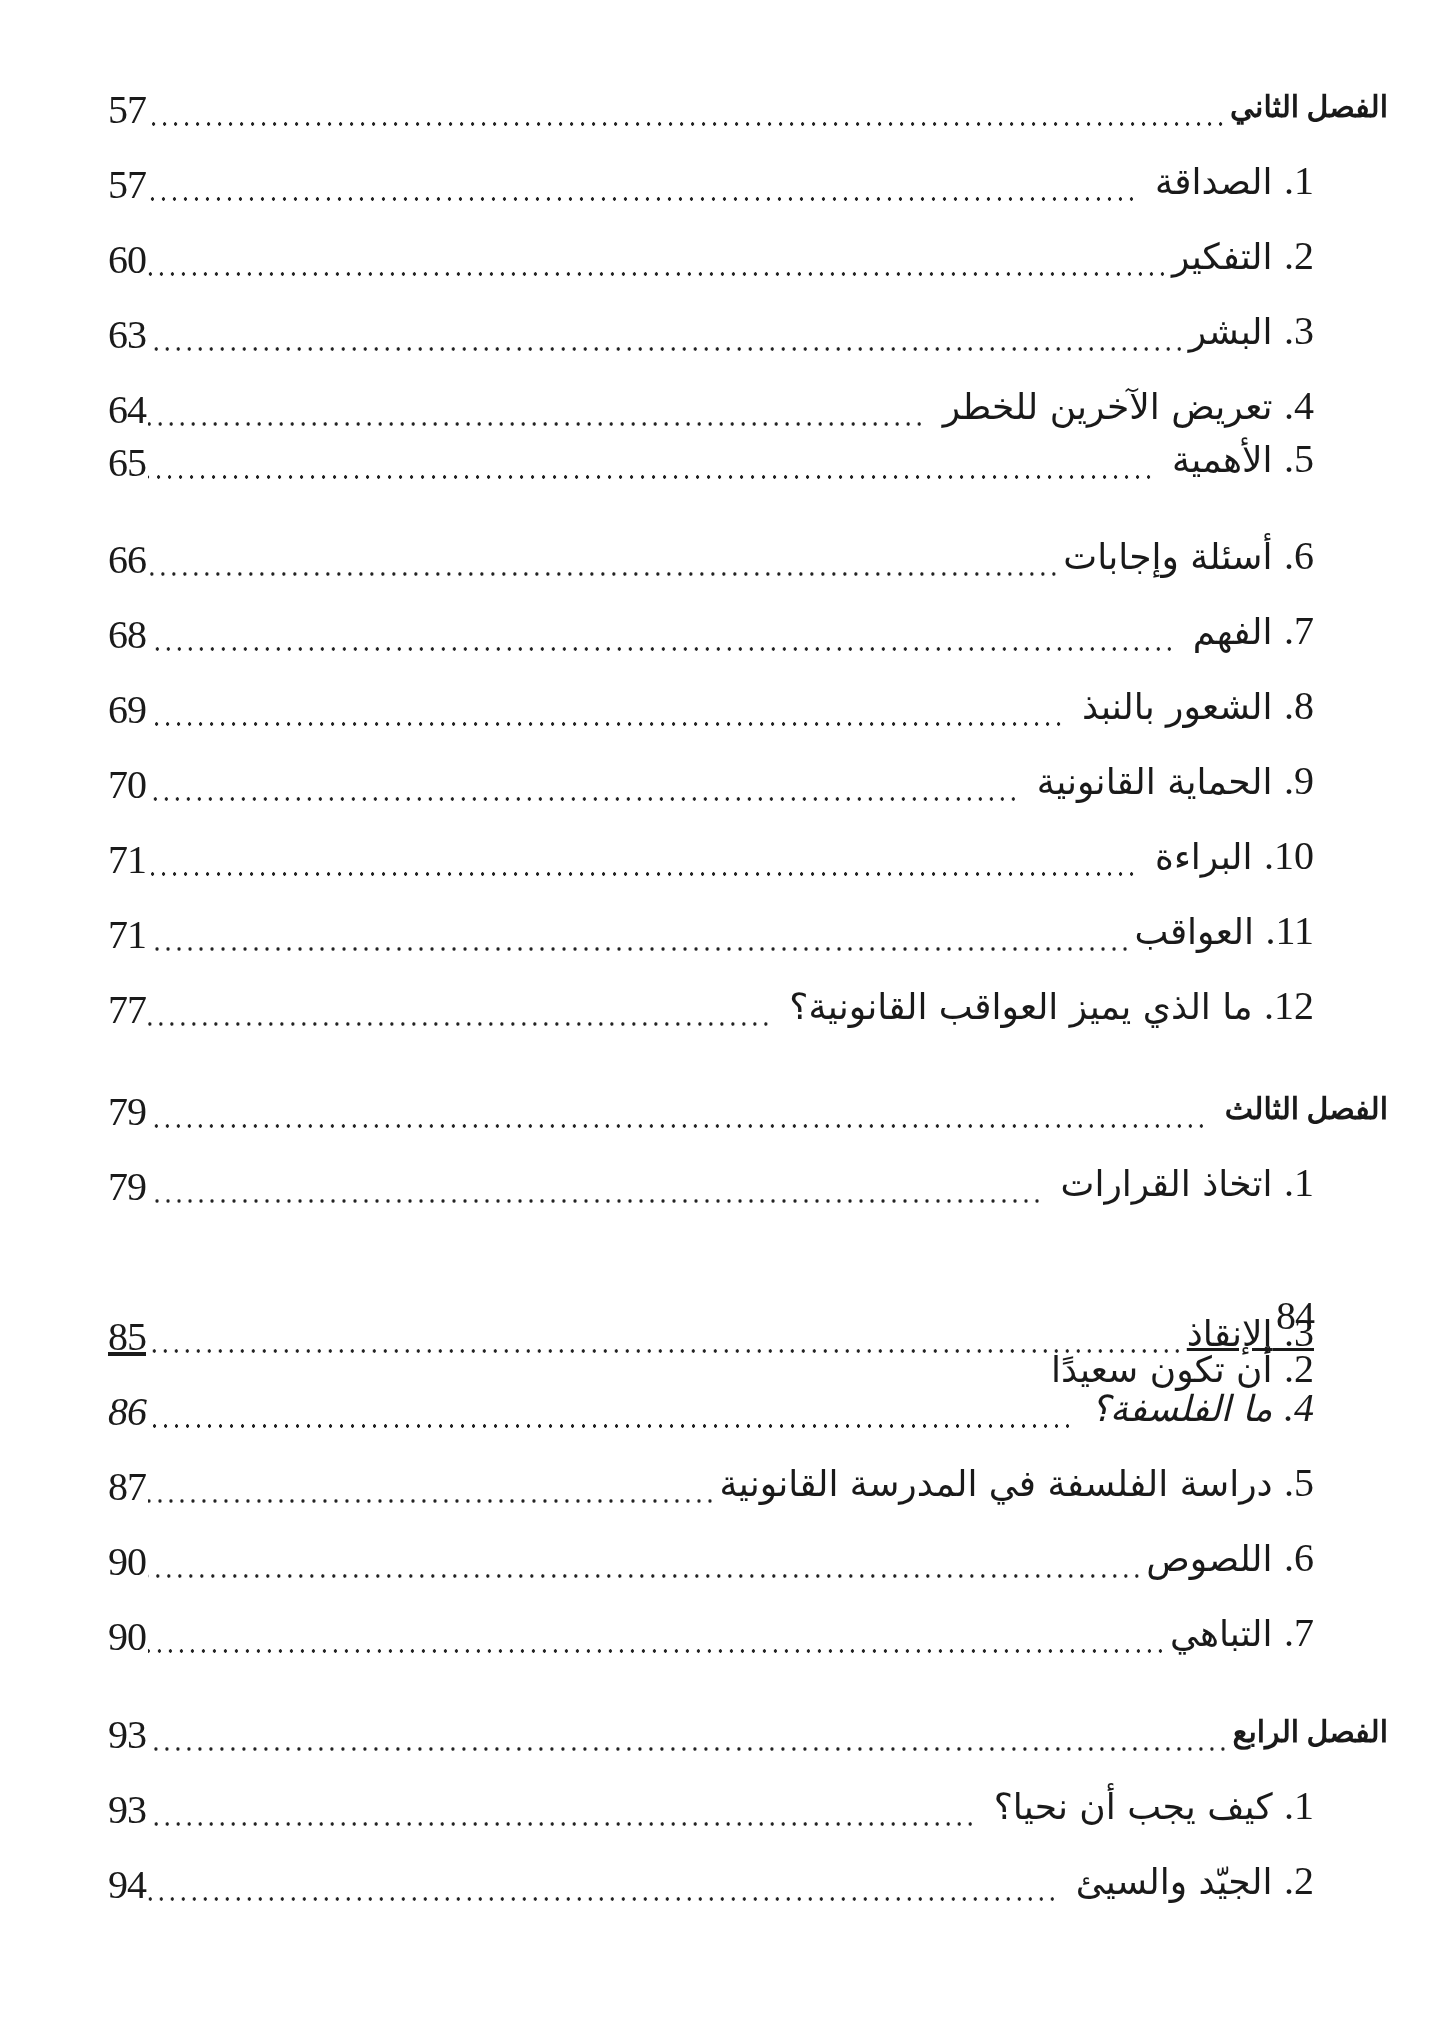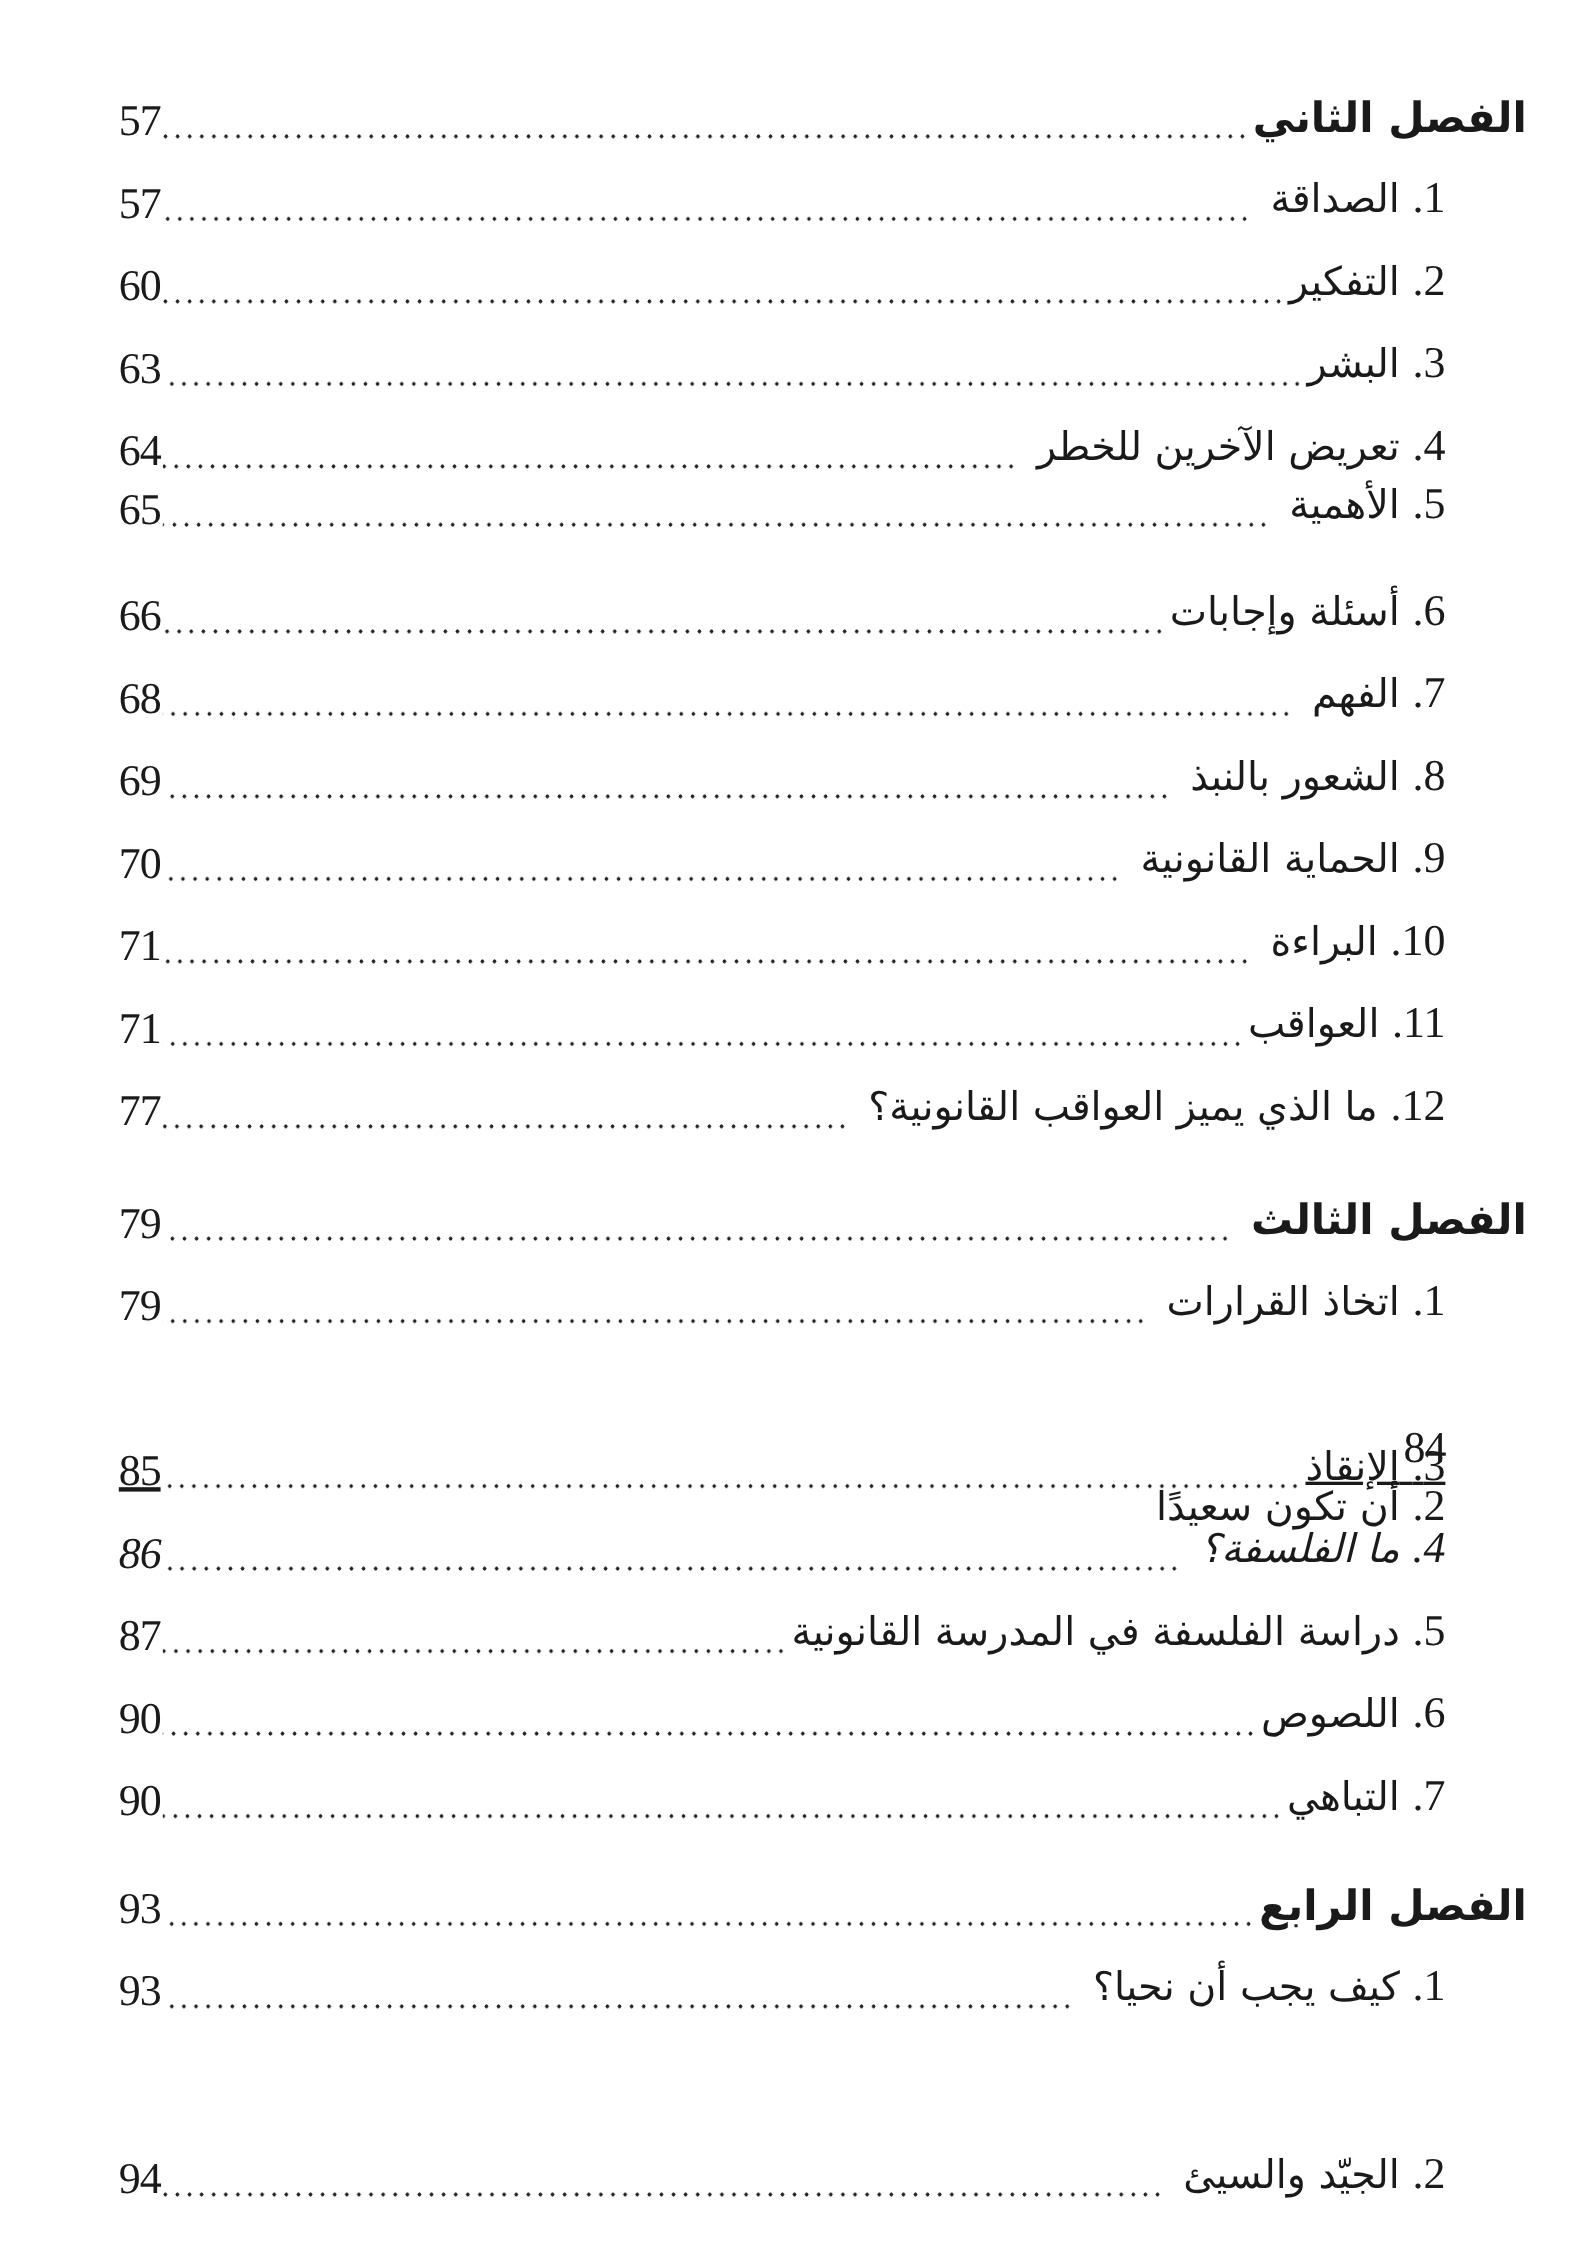--- a/index.html
+++ b/index.html
@@ -54,21 +54,22 @@
       flex: 0 0 auto;
       direction: rtl;
       unicode-bidi: isolate;
       white-space: nowrap;
       font-family: "DejaVu Sans", "Liberation Sans", sans-serif;
       font-size: 36px;
       line-height: 50px;
     }
     .heading .title {
       font-weight: bold;
-      font-size: 38px;
+      font-size: 30px;
+      font-family: Liberation Serif, serif;
     }
     .title .num {
       font-family: "Liberation Serif", "DejaVu Serif", serif;
       font-weight: normal;
       font-size: 40px;
     }
     .title .gap { display: inline-block; width: 14px; }
   </style>
 </head>
 <body>
@@ -182,18 +183,18 @@
     <div class="row heading" style="top: 1697px;">
     <span class="page-num">93</span>
     <span class="leader"></span>
     <span class="title"><span class="txt">الفصل الرابع</span></span>
   </div>
     <div class="row item" style="top: 1772px;">
     <span class="page-num">93</span>
     <span class="leader"></span>
     <span class="title"><span class="num">1.</span> <span class="txt">كيف يجب أن نحيا؟</span><span class="gap"></span></span>
   </div>
-    <div class="row item" style="top: 1943px;">
+    <div class="row item" style="top: 1847px;">
     <span class="page-num">94</span>
     <span class="leader"></span>
     <span class="title"><span class="num">2.</span> <span class="txt">الجيّد والسيئ</span><span class="gap"></span></span>
   </div>
   </div>
 
 </body></html>

